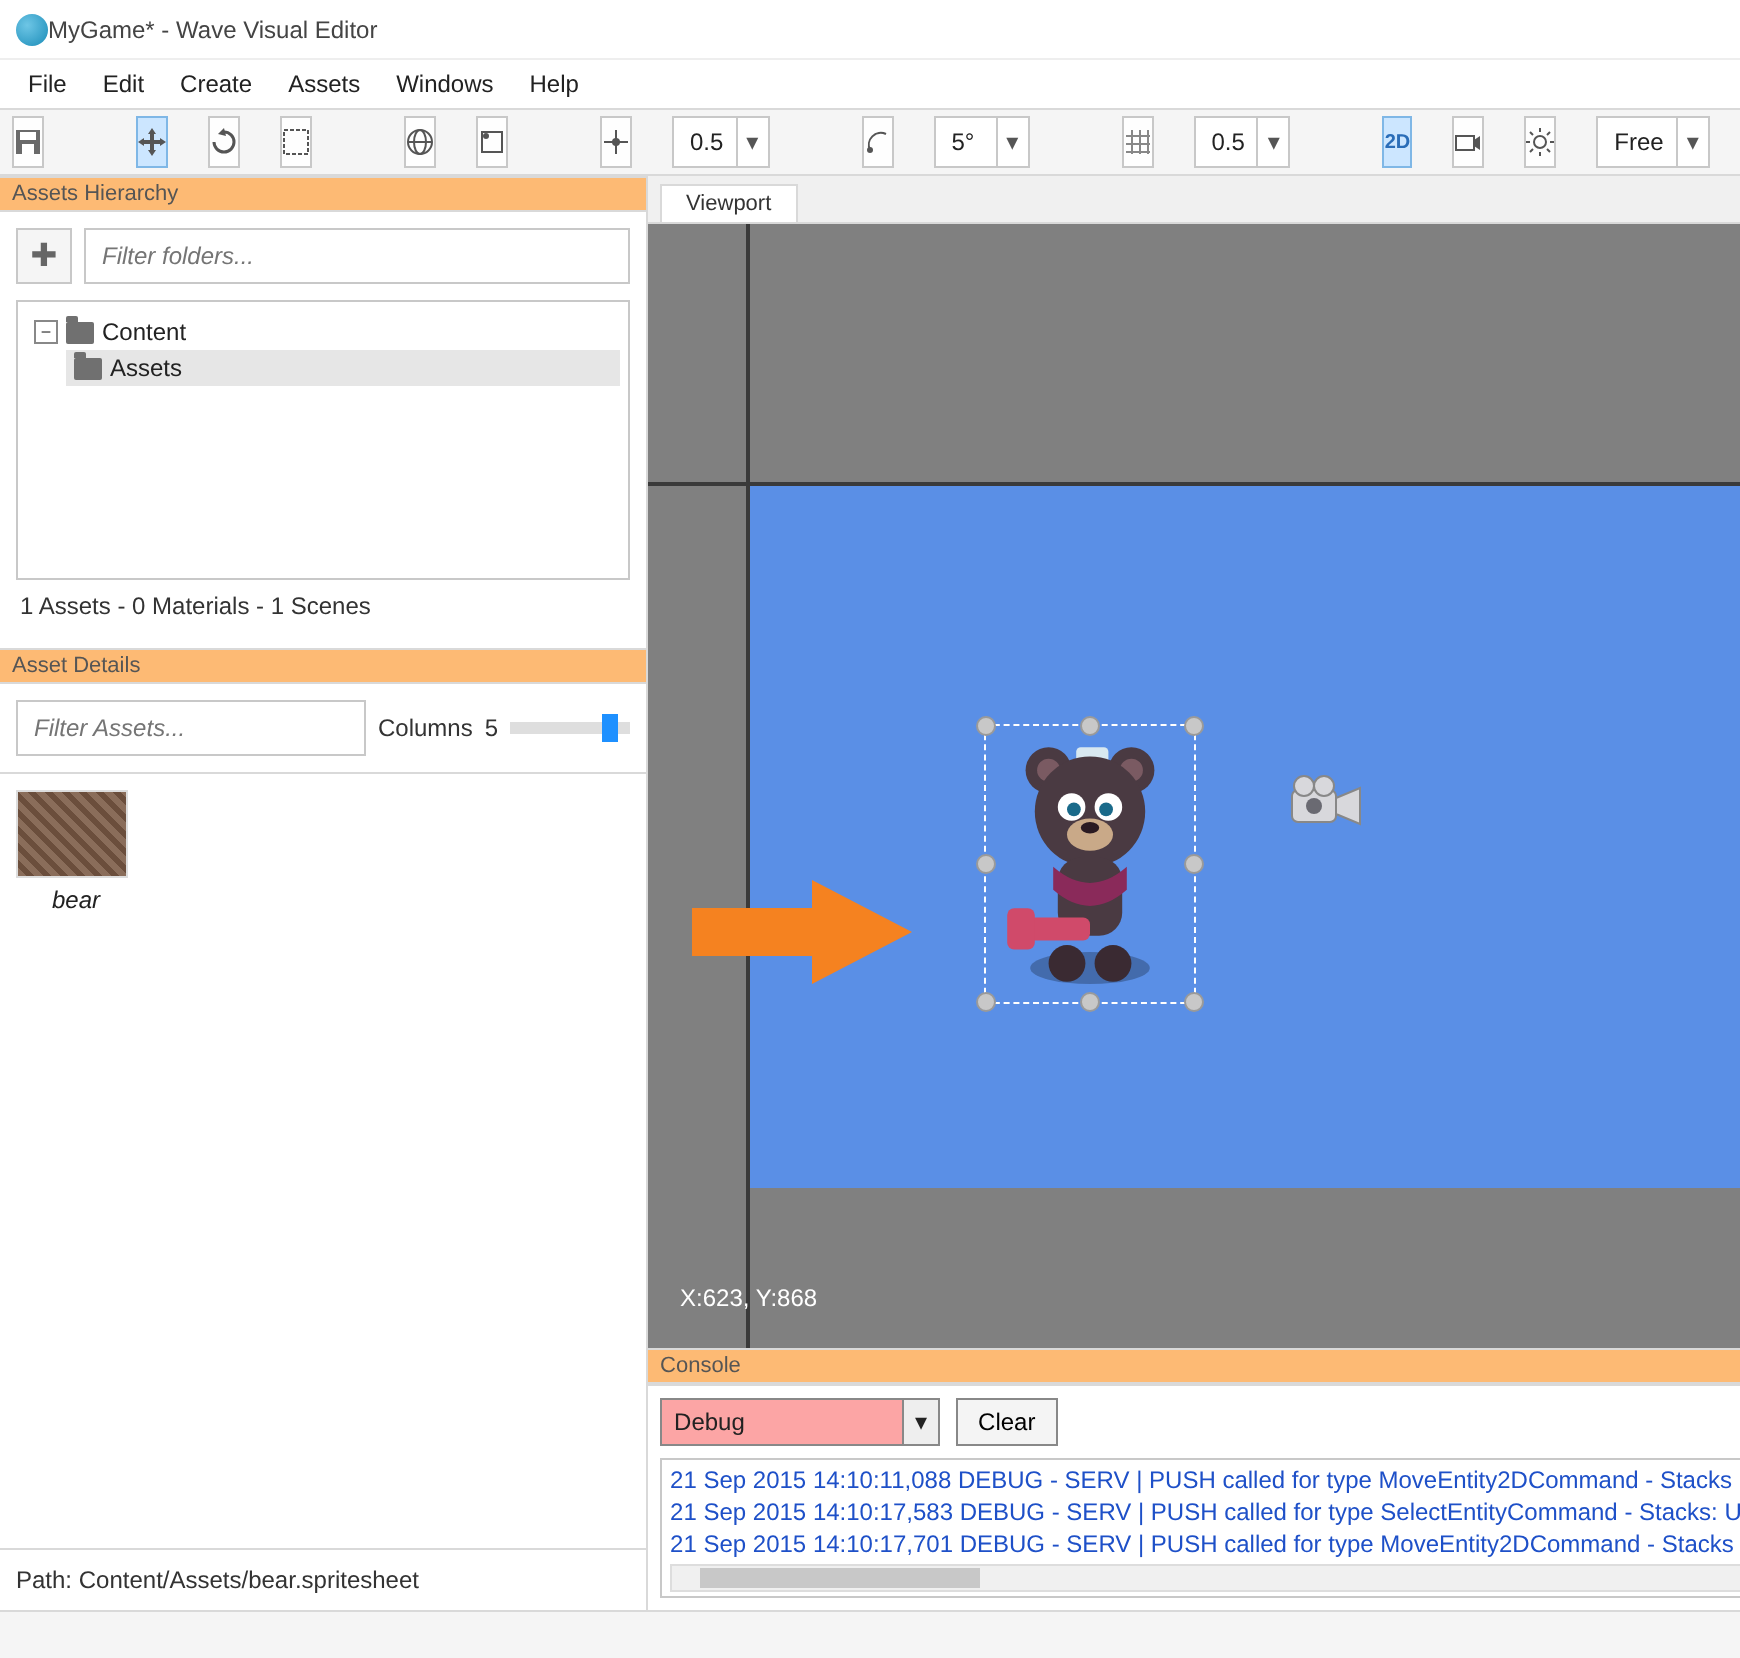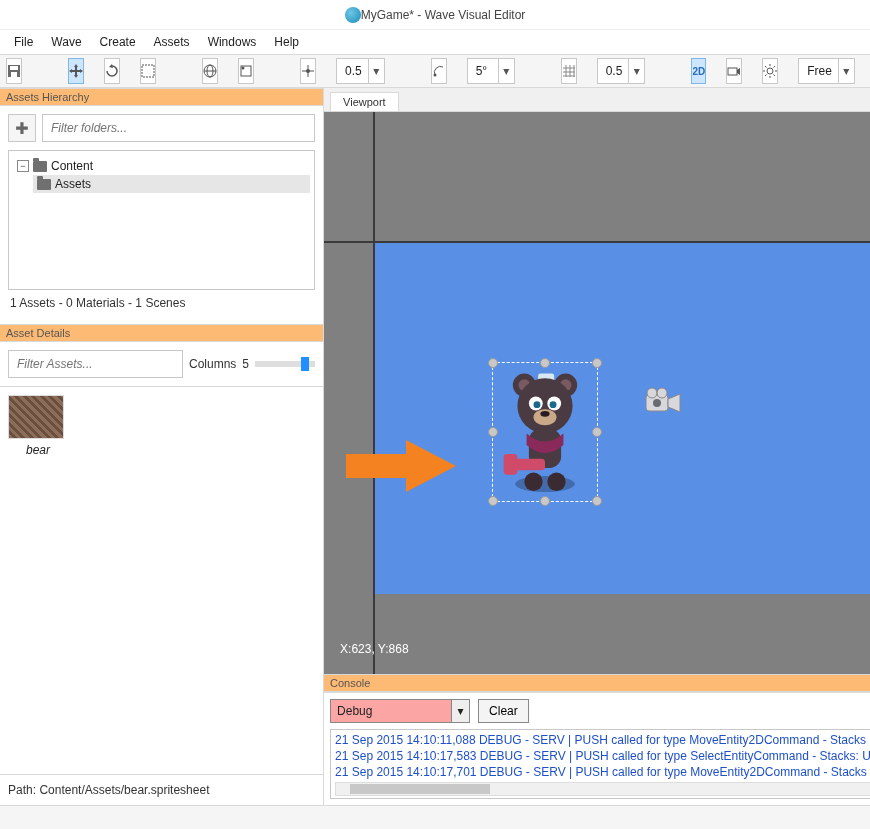--- a/index.html
+++ b/index.html
@@ -1,18 +1,18 @@
 <!DOCTYPE html>
 <html><head>
 <meta charset="utf-8">
 <style>
 * { box-sizing: border-box; margin: 0; padding: 0; font-family: "Segoe UI", Tahoma, sans-serif; font-size: 12px; }
 body { background: #fff; width: 870px; height: 829px; overflow: hidden; color: #222; }
 
-.titlebar { height: 30px; display: flex; align-items: center; padding: 0 8px; gap: 0; border-bottom: 1px solid #eee; justify-content: center; }
+.titlebar { height: 30px; display: flex; align-items: center; padding: 0 8px; gap: 0; border-bottom: 1px solid #eee; }
 .app-icon { width: 16px; height: 16px; border-radius: 50%; background: radial-gradient(circle at 35% 35%, #6ec6e6, #1a8cb8); }
 .titlebar .title { color: #444; }
 
 .menubar { height: 24px; display: flex; align-items: center; gap: 2px; padding: 0 6px; }
 .menubar .item { padding: 2px 8px; cursor: default; }
 
 .toolbar { height: 34px; border-top: 1px solid #d9d9d9; border-bottom: 1px solid #d9d9d9; background: #f5f5f5; display: flex; align-items: center; gap: 20px; padding: 0 6px; }
 .tbtn { width: 26px; height: 26px; border: 1px solid #c8c8c8; background: #fefefe; display: flex; align-items: center; justify-content: center; color: #555; position: relative; }
 .tbtn.active { background: #cce6ff; border-color: #7fb7e6; }
 .tsel { height: 26px; border: 1px solid #c8c8c8; background: #fff; display: flex; align-items: center; }
@@ -90,21 +90,21 @@
 </head>
 <body>
 
 <div class="titlebar">
   <div class="app-icon"></div>
   <div class="title">MyGame* - Wave Visual Editor</div>
 </div>
 
 <div class="menubar">
   <div class="item">File</div>
-  <div class="item">Wave</div>
+  <div class="item">Edit</div>
   <div class="item">Create</div>
   <div class="item">Assets</div>
   <div class="item">Windows</div>
   <div class="item">Help</div>
 </div>
 
 <div class="toolbar">
   <div class="tbtn">
       <svg width="14" height="14">
         <rect x="1" y="1" width="12" height="12" fill="#6a6a6a"></rect>

